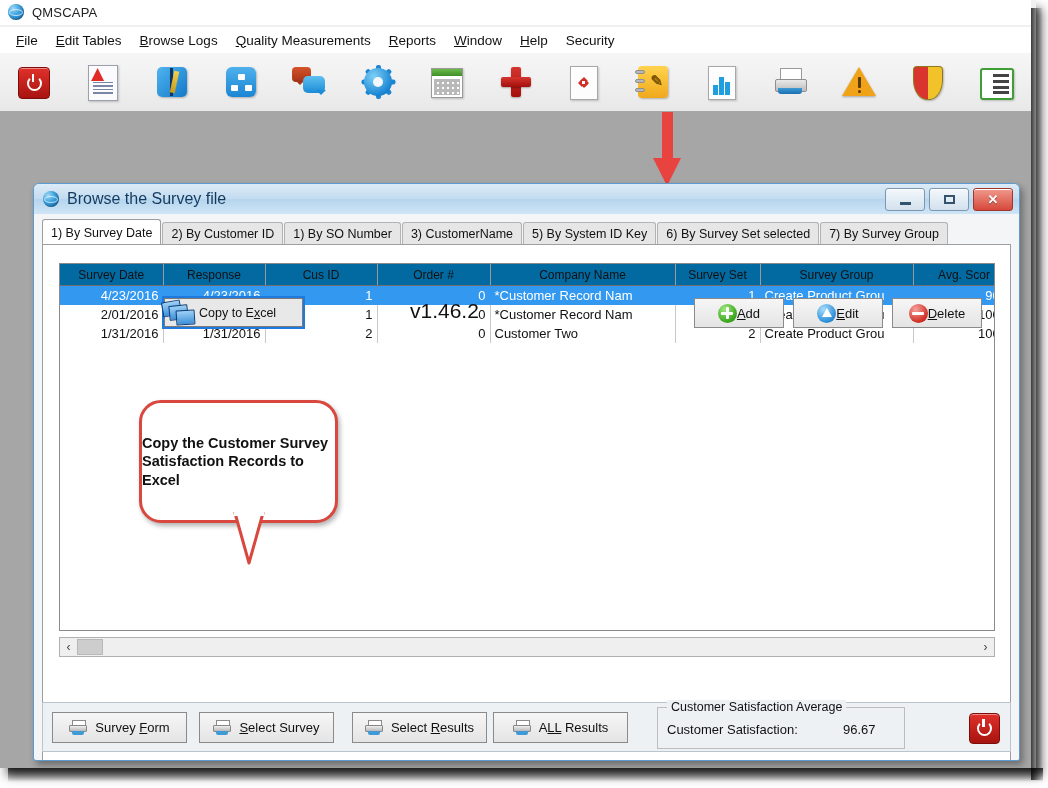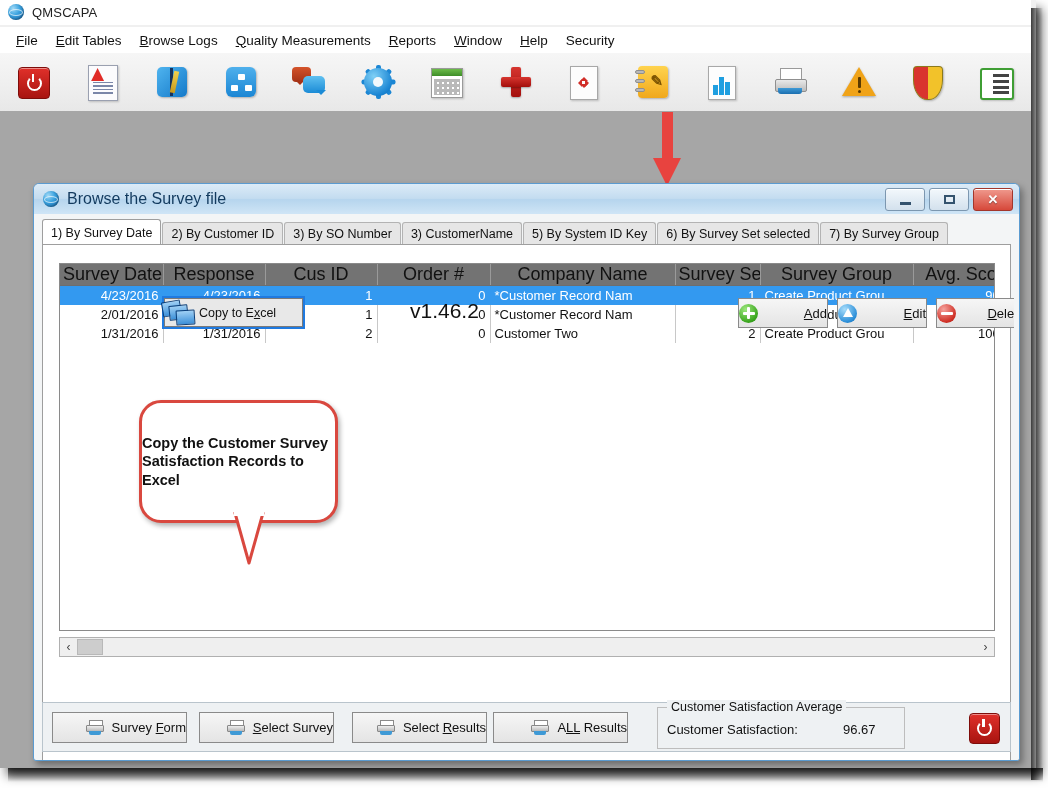--- a/index.html
+++ b/index.html
@@ -248,22 +248,22 @@
   #grid-panel {
     position:absolute; left:8px; top:60px; right:8px; height:567px;
     background:#fff; border:1px solid #9e9e9e; box-sizing:border-box;
   }
   #grid-inner {
     position:absolute; left:16px; top:18px; right:15px; height:368px;
     border:1px solid #8a8a8a; background:#fff; box-sizing:border-box; overflow:hidden;
   }
   table.grid { border-collapse:collapse; width:955px; table-layout:fixed; }
   table.grid th {
-    height:21px; font-size:18px; font-weight:normal; color:#111;
-    background:#737373; border-right:1px solid #9a9a9a; border-bottom:1px solid #6e6e6e;
+    height:21px; font-size:12px; font-weight:normal; color:#111;
+    background:#0369a1; border-right:1px solid #9a9a9a; border-bottom:1px solid #6e6e6e;
     text-align:center; padding:0 3px; overflow:hidden; white-space:nowrap;
   }
   table.grid td {
     height:19px; font-size:13px; color:#111; background:#fff;
     border-right:1px solid #c8c8c8; padding:0 4px; white-space:nowrap; overflow:hidden;
   }
   table.grid tr.sel td { background:#3399f0; color:#fff; border-right-color:#3399f0; }
   td.num { text-align:right; }
   td.txt { text-align:left; }
 
@@ -309,22 +309,22 @@
   #copy-excel-btn .lbl { font-size:12.5px; color:#111; margin-left:-2px; }
 
   #version-label {
     position:absolute; left:414px; top:646px; font-size:21px; color:#111;
   }
 
   .act-btn {
     position:absolute; top:645px; height:30px; width:90px;
     background:linear-gradient(to bottom,#f6f6f6,#e4e4e4);
     border:1px solid #8a8a8a;
-    display:flex; align-items:center; justify-content:space-between; 
-    font-size:13px; color:#111; box-sizing:border-box;margin-left:44px;
+    display:flex; align-items:center; justify-content:center; 
+    font-size:13px; color:#111; box-sizing:border-box;
   }
   #btn-add { left:698px; }
   #btn-edit { left:797px; }
   #btn-delete { left:896px; }
 
   .cir { width:19px; height:19px; border-radius:50%; position:relative; flex:none; }
   .cir-green { background:radial-gradient(circle at 35% 28%,#9de87d,#3aa51e 70%,#1f7a0f); }
   .cir-green:before,.cir-green:after{content:"";position:absolute;background:#fff;border-radius:1px;}
   .cir-green:before{left:8px;top:3.5px;width:3px;height:12px;}
   .cir-green:after{left:3.5px;top:8px;width:12px;height:3px;}
@@ -336,21 +336,21 @@
 
   
   #footer {
     position:absolute; left:8px; bottom:8px; right:8px; height:50px;
     background:#eef1f3; border:1px solid #b9c4cc; box-sizing:border-box;
   }
   .print-btn {
     position:absolute; top:9px; height:31px; width:135px;
     background:linear-gradient(to bottom,#f6f6f6,#e4e4e4);
     border:1px solid #8a8a8a;
-    display:flex; align-items:center; justify-content:flex-end; gap:8px;
+    display:flex; align-items:center; justify-content:center; gap:8px;
     font-size:13px; color:#111; box-sizing:border-box;
   }
   #pb1{left:9px;} #pb2{left:156px;} #pb3{left:309px;} #pb4{left:450px;}
   .prn { width:18px;height:16px;position:relative;flex:none;}
   .prn .p{position:absolute;left:3px;top:0;width:12px;height:6px;background:#fff;border:1px solid #8a8a8a;}
   .prn .b{position:absolute;left:0;top:5px;width:18px;height:7px;border-radius:1px;
     background:linear-gradient(to bottom,#eee,#b9b9b9);border:1px solid #888;box-sizing:border-box;}
   .prn .t{position:absolute;left:3px;top:11px;width:12px;height:4px;background:#3f9ad6;border-radius:0 0 2px 2px;}
 
   #csat-group {
@@ -552,21 +552,21 @@
             </div>
           <div class="wc close">
               <span class="wc-x">✕</span>
             </div>
         </div>
       </div>
 
       <div id="tabstrip">
         <div class="tab active">1) By Survey Date</div>
         <div class="tab">2) By Customer ID</div>
-        <div class="tab">3) By SO Number</div>
+        <div class="tab">1) By SO Number</div>
         <div class="tab">3) CustomerName</div>
         <div class="tab">5) By System ID Key</div>
         <div class="tab">6) By Survey Set selected</div>
         <div class="tab">7) By Survey Group</div>
       </div>
 
       <div id="grid-panel">
 
         <div id="grid-inner">
           <table class="grid">

